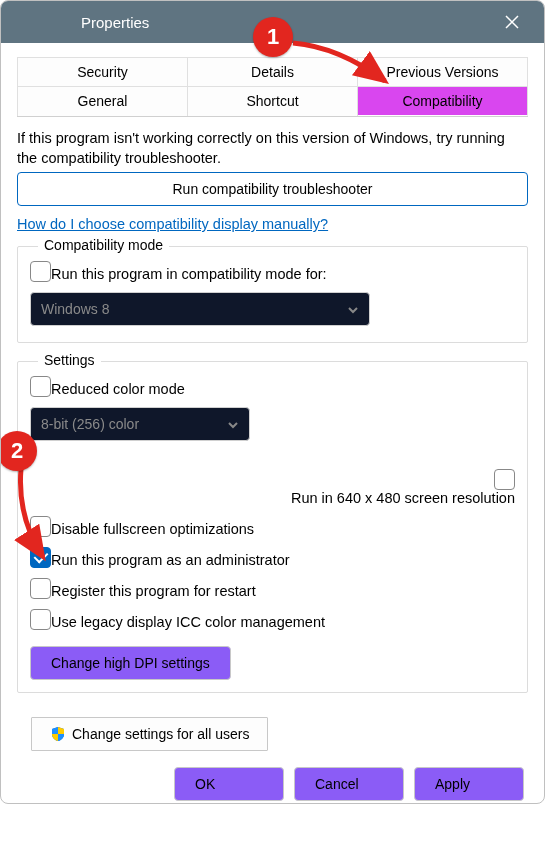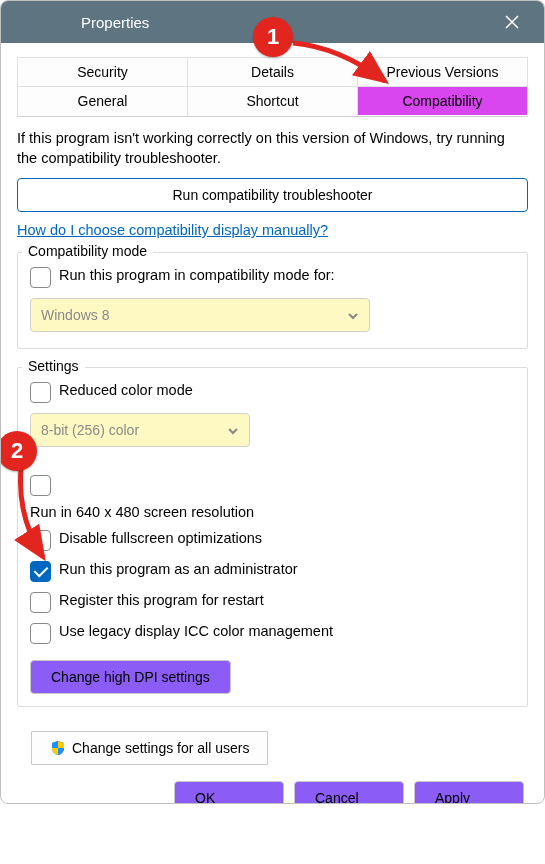--- a/index.html
+++ b/index.html
@@ -61,21 +61,21 @@
   font-size: 14px;
 }
 .tab + .tab { border-left: none; }
 .tab.active {
   background: #d946ef;
   font-weight: 400;
   border-bottom: 1px solid #fff;
   position: relative;
   z-index: 2;
 }
-.intro { font-size: 14.5px; line-height: 1.35; margin-bottom: 10px; }
+.intro { font-size: 14.5px; line-height: 1.35; margin-bottom: 4px; }
 .run-trouble {
   border: 1.5px solid #0067c0;
   background: #fff;
   padding: 8px 18px;
   border-radius: 4px;
   font-size: 14px;
   cursor: pointer;
   margin-bottom: 10px;
 }
 .link {
@@ -88,28 +88,27 @@
 }
 .group {
   border: 1px solid #dcdcdc;
   border-radius: 2px;
   padding: 14px 12px 12px 12px;
   margin-bottom: 18px;
   position: relative;
 }
 .group-title {
   position: absolute;
-  top: -10px; left: 4px;
+  top: -10px; left: 20px;
   background: #fff;
   padding: 0 6px;
   font-size: 14px;
 }
 .check-row {
-  display: flex; align-items: flex-start;
-  gap: 8px;
+  display: flex; align-items: flex-end;
   margin-bottom: 10px;
 }
 .check {
   width: 21px; height: 21px;
   border: 1.5px solid #888;
   border-radius: 4px;
   background: #fff;
   flex-shrink: 0;
   display: flex; align-items: center; justify-content: center;
   cursor: pointer;
@@ -128,21 +127,21 @@
 .check-label { font-size: 14.5px; }
 .select {
   border: 1px solid #d0d0d0;
   border-radius: 4px;
   padding: 8px 10px;
   color: #8a8a8a;
   font-size: 14px;
   display: flex; align-items: center; justify-content: space-between;
   width: 340px;
   margin-bottom: 4px;
-  background: #fef9c3;
+  background: #0f172a;
 }
 .select.small { width: 220px; }
 .chev { width: 12px; height: 12px; }
 .chev svg { width: 12px; height: 12px; stroke: #888; stroke-width: 2; fill: none; }
 .btn {
   border: 1px solid #c8c8c8;
   background: #8b5cf6;
   border-radius: 4px;
   padding: 8px 20px;
   font-size: 14px;

